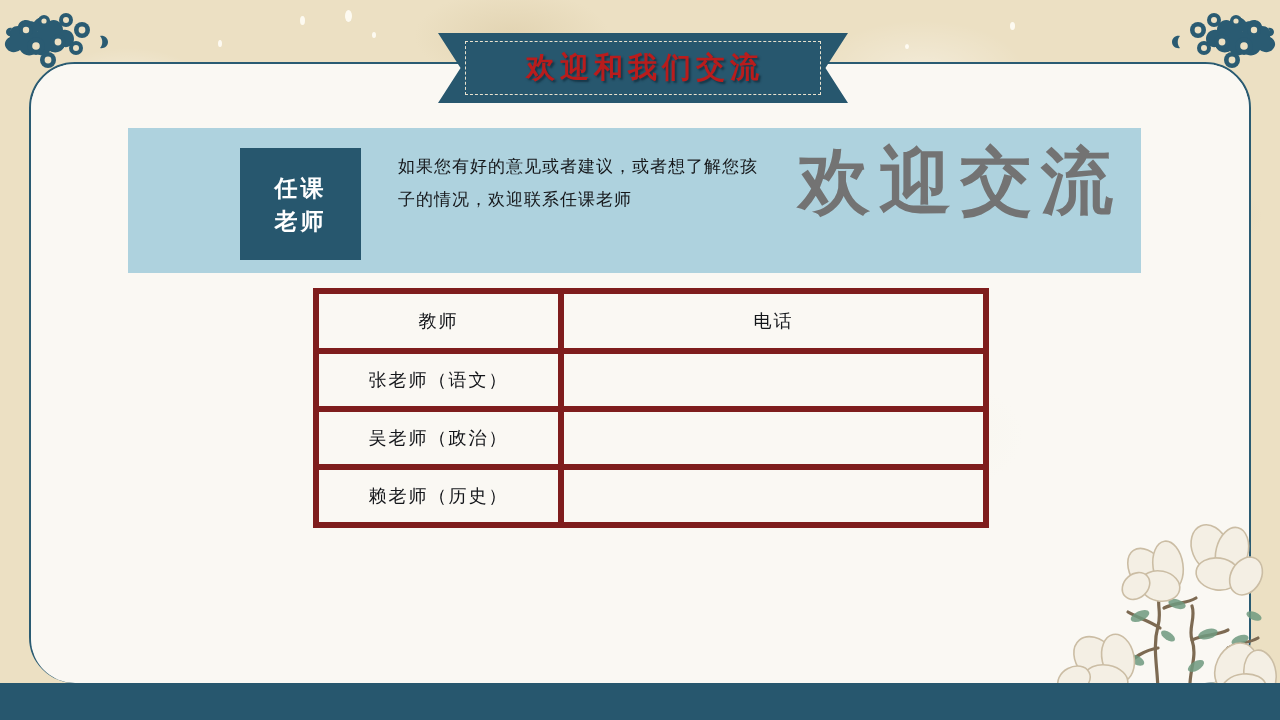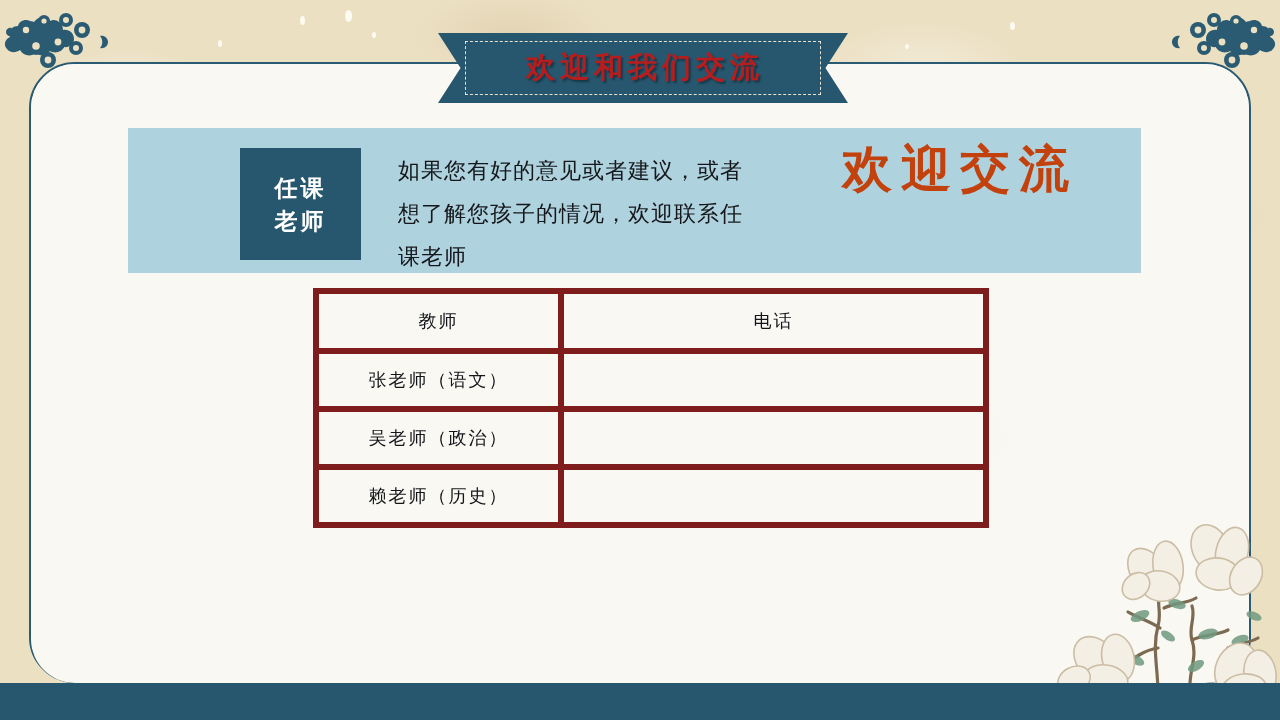--- a/index.html
+++ b/index.html
@@ -155,34 +155,34 @@
     line-height: 1.45;
   }
   .label-block span { display: block; }
   .info-paragraph {
     position: absolute;
     left: 398px;
     top: 150px;
     width: 360px;
     color: #15171a;
     font-family: "DejaVu Serif", "Liberation Serif", serif;
-    font-size: 22px;
+    font-size: 17px;
     line-height: 1.95;
     letter-spacing: 1px;
   }
   .big-calligraphy {
     position: absolute;
     left: 780px;
     top: 143px;
     width: 360px;
     text-align: center;
-    color: #c2410c;
+    color: #737373;
     font-family: "DejaVu Serif", "Liberation Serif", serif;
     font-weight: bold;
-    font-size: 50px;
+    font-size: 72px;
     letter-spacing: 9px;
     line-height: 1.05;
   }
 
   
   .teacher-table {
     position: absolute;
     left: 313px;
     top: 288px;
     width: 654px;

